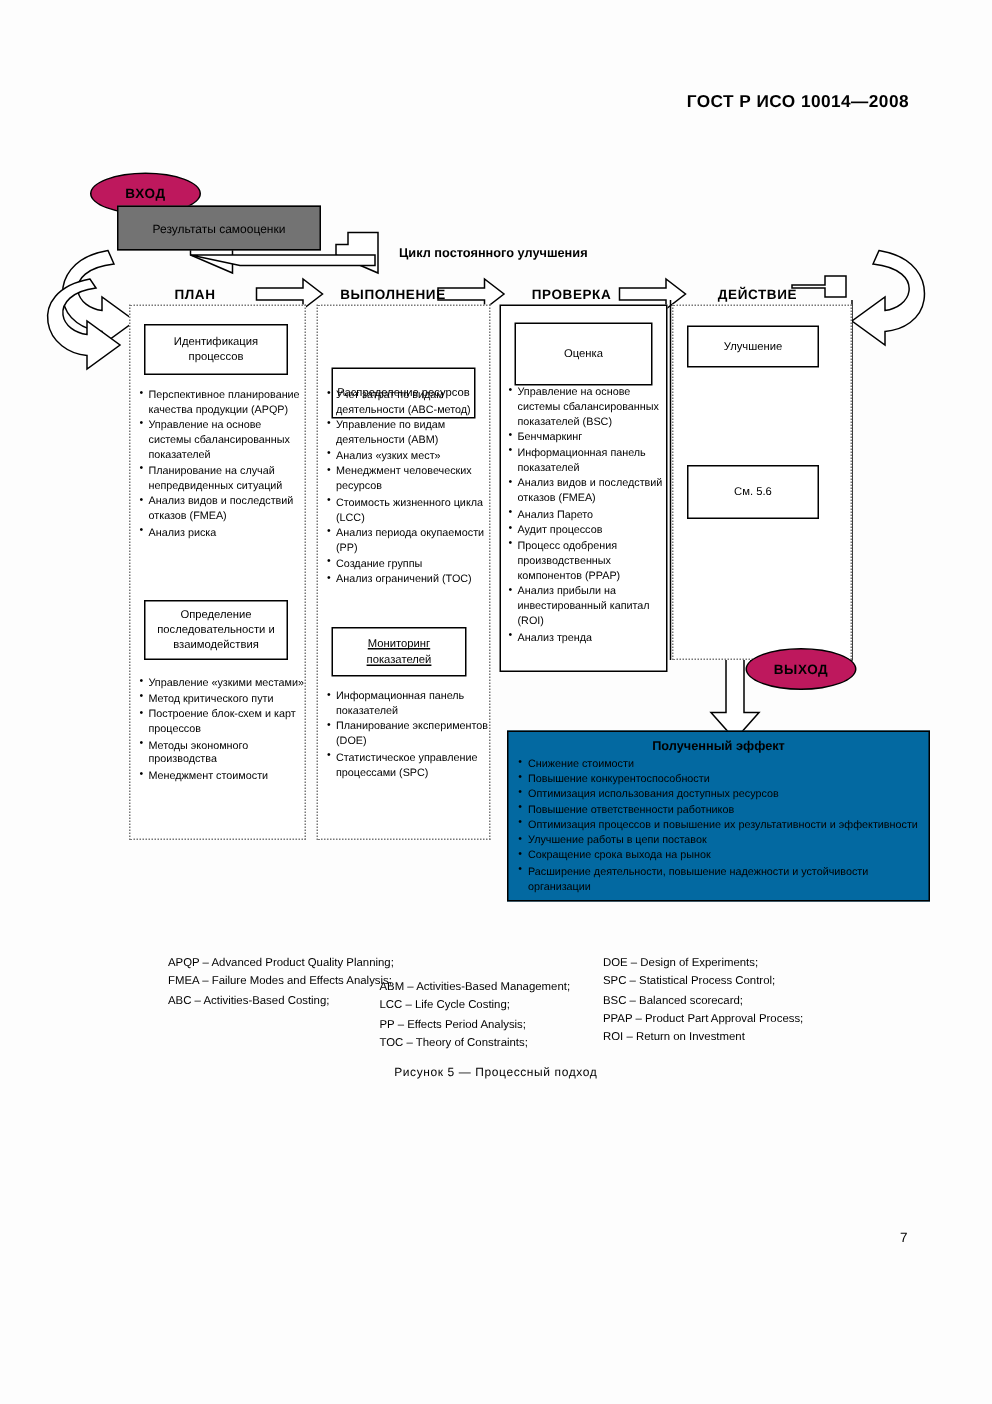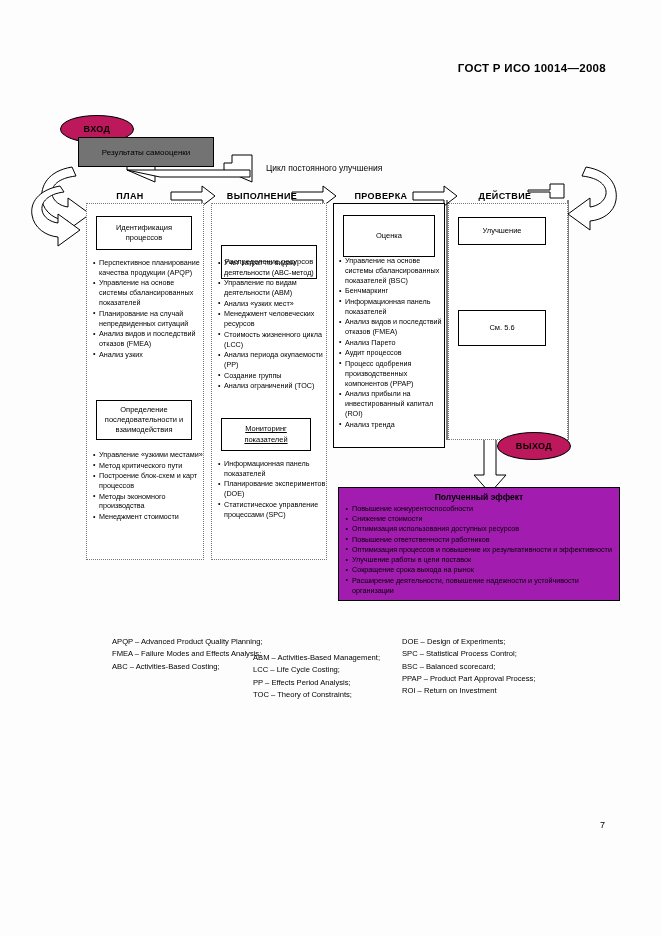--- a/index.html
+++ b/index.html
@@ -40,21 +40,21 @@
     display:flex; align-items:center; justify-content:center;
     font-size:7.5px; line-height:1.35; text-align:center; padding:2px;
   }
   .col-frame { border:1px dotted #777; background:#fff; }
   .col-frame2 { border:1px solid #000; background:#fff; }
 
   .phase-label {
     font-size:9px; font-weight:bold; letter-spacing:.4px;
     text-align:center;
   }
-  .cycle-title { font-size:8.5px; font-weight:normal;padding-left:16px; }
+  .cycle-title { font-size:8.5px; font-weight:bold;padding-left:16px; }
 
   ul.items {
     list-style:none; margin:0; padding:0;
     font-size:7.2px; line-height:1.38;
   }
   ul.items li {
     position:relative; padding-left:6px; margin-bottom:.6px;
   }
   ul.items li::before {
     content:"•"; position:absolute; left:0; top:-0.5px; font-size:7px;
@@ -129,21 +129,21 @@
     <div class="abs cycle-title" style="left:250px; top:163px;">Цикл постоянного улучшения</div>
 
     <div class="abs phase-label" style="left:88px; top:191px; width:84px;">ПЛАН</div>
     <div class="abs col-frame" style="left:86px; top:203px; width:118px; height:357px;"></div>
     <div class="abs innerbox" style="left:96px; top:216px; width:96px; height:34px;">Идентификация процессов</div>
     <ul class="abs items" style="left:93px; top:258px; width:108px;">
       <li>Перспективное планирование качества продукции (APQP)</li>
       <li>Управление на основе системы сбалансированных показателей</li>
       <li>Планирование на случай непредвиденных ситуаций</li>
       <li>Анализ видов и последствий отказов (FMEA)</li>
-      <li>Анализ узких</li>
+      <li>Анализ риска</li>
     </ul>
     <div class="abs innerbox" style="left:96px; top:400px; width:96px; height:40px;">Определение последовательности и взаимодействия</div>
     <ul class="abs items" style="left:93px; top:450px; width:110px;">
       <li>Управление «узкими местами»</li>
       <li>Метод критического пути</li>
       <li>Построение блок-схем и карт процессов</li>
       <li>Методы экономного производства</li>
       <li>Менеджмент стоимости</li>
     </ul>
 
@@ -182,25 +182,25 @@
       <li>Анализ тренда</li>
     </ul>
 
     <div class="abs phase-label" style="left:460px; top:191px; width:90px;">ДЕЙСТВИЕ</div>
     <div class="abs col-frame" style="left:448px; top:203px; width:120px; height:237px;"></div>
     <div class="abs innerbox" style="left:458px; top:217px; width:88px; height:28px;">Улучшение</div>
     <div class="abs innerbox" style="left:458px; top:310px; width:88px; height:36px;">См. 5.6</div>
 
     <div class="abs ellipse" style="left:497px; top:432px; width:74px; height:28px;">ВЫХОД</div>
 
-    <div class="abs" style="left:338px; top:487px; width:282px; height:114px; border:1px solid #000; background:#a21caf; padding:4px 6px;">
+    <div class="abs" style="left:338px; top:487px; width:282px; height:114px; border:1px solid #000; background:#0369a1; padding:4px 6px;">
       <div class="effect-title">Полученный эффект</div>
       <ul class="eff">
+        <li>Снижение стоимости</li>
         <li>Повышение конкурентоспособности</li>
-        <li>Снижение стоимости</li>
         <li>Оптимизация использования доступных ресурсов</li>
         <li>Повышение ответственности работников</li>
         <li>Оптимизация процессов и повышение их результативности и эффективности</li>
         <li>Улучшение работы в цепи поставок</li>
         <li>Сокращение срока выхода на рынок</li>
         <li>Расширение деятельности, повышение надежности и устойчивости организации</li>
       </ul>
     </div>
 
   </div>
@@ -219,15 +219,16 @@
     </div>
     <div class="lcol c3">
       <div>DOE – Design of Experiments;</div>
       <div>SPC – Statistical Process Control;</div>
       <div>BSC – Balanced scorecard;</div>
       <div>PPAP – Product Part Approval Process;</div>
       <div>ROI – Return on Investment</div>
     </div>
   </div>
 
+  <div class="caption">Рисунок 5 — Процессный подход</div>
   <div class="pagenum">7</div>
 
 </div>
 
 </body></html>

